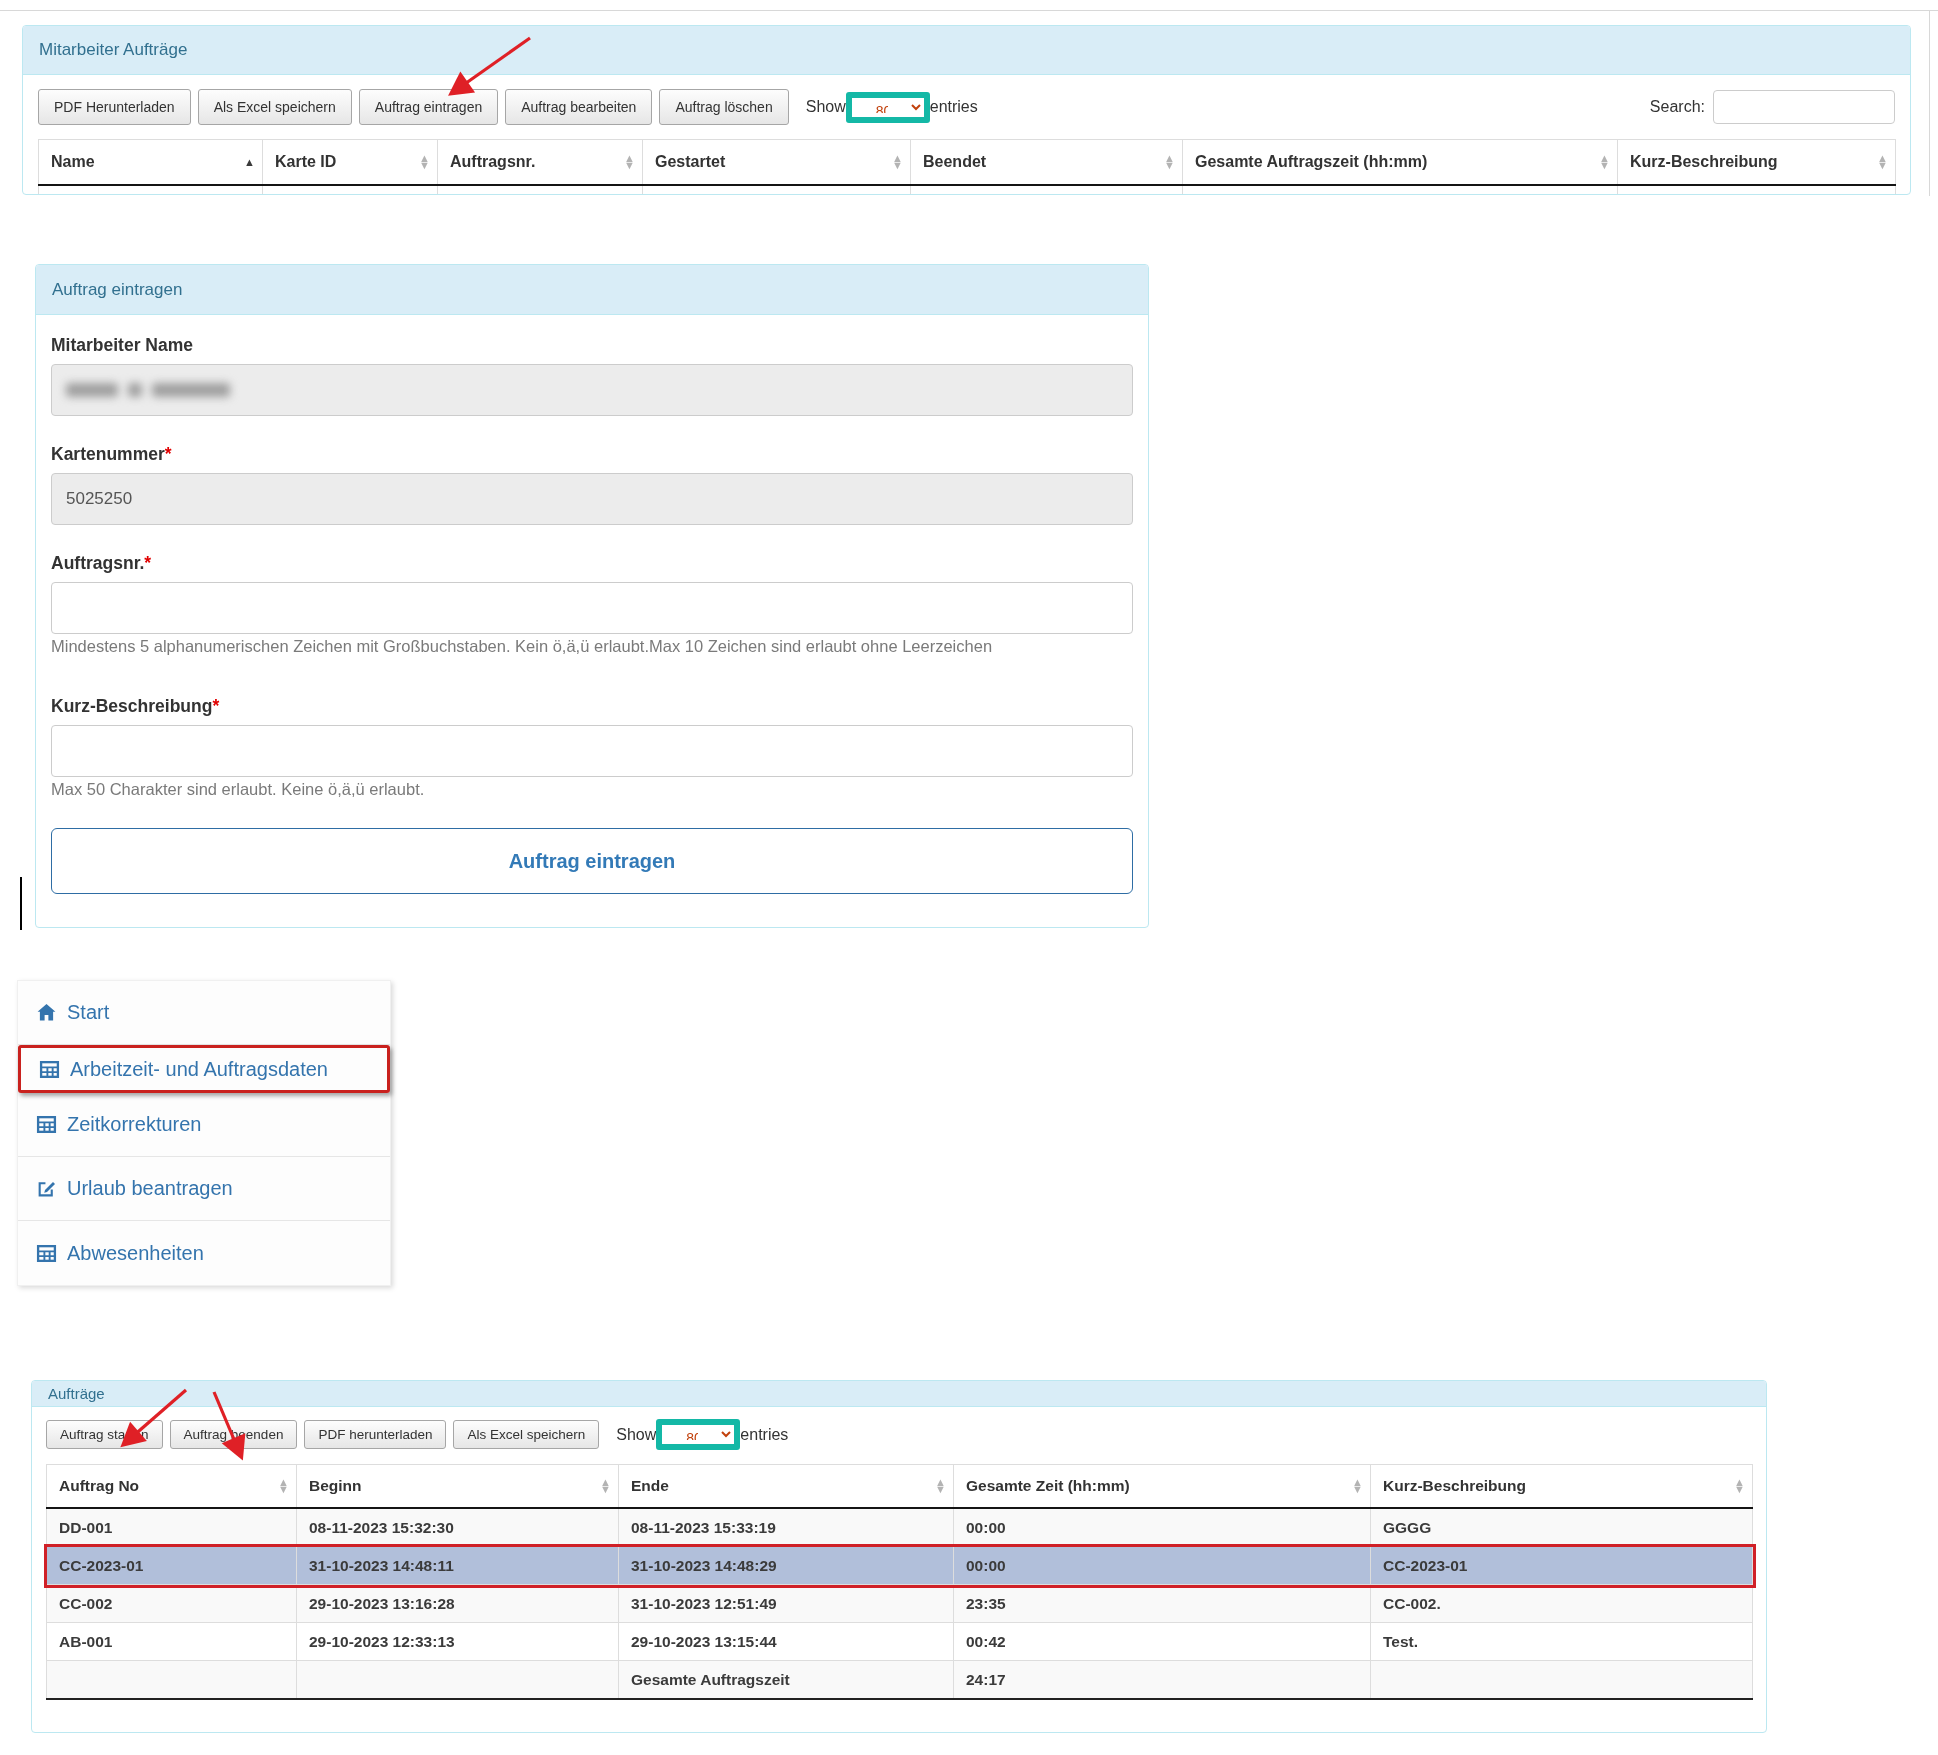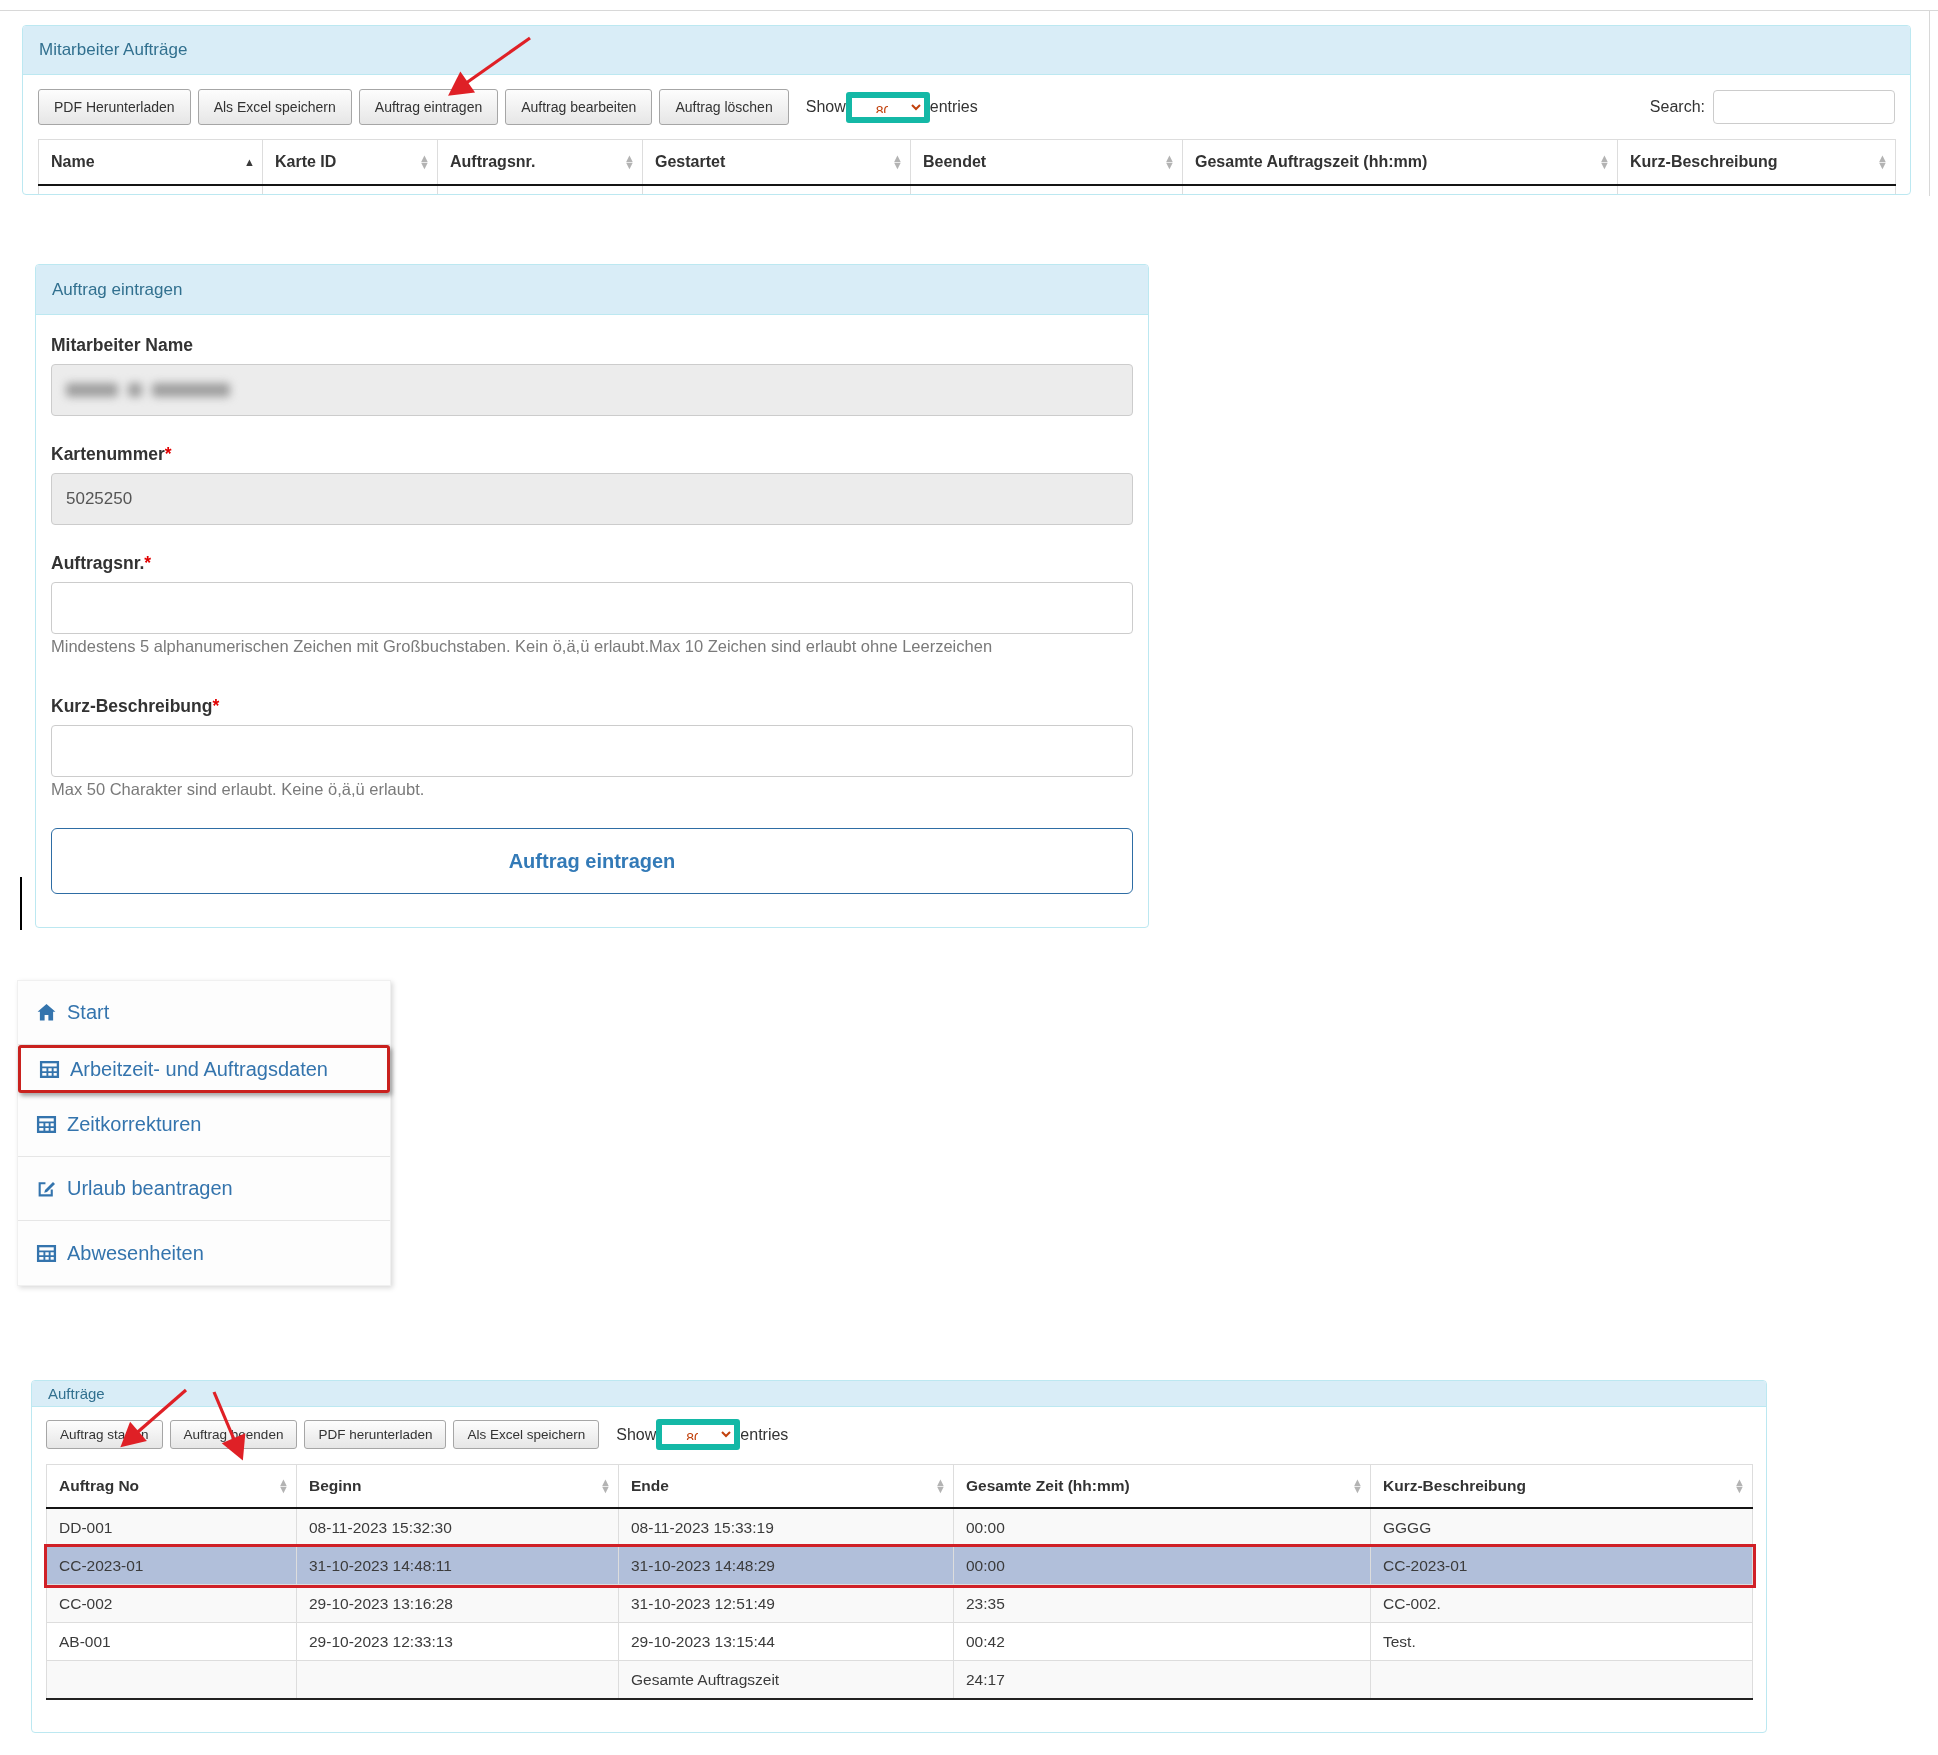--- a/index.html
+++ b/index.html
@@ -22,21 +22,21 @@
   .toolbar { display:flex; align-items:center; gap:7px; }
   .show-group { display:flex; align-items:center; margin-left:10px; font-size:16px; color:#333; }
   .len-select { font-size:14px; padding:4px 20px; height:31px; width:84px;
     border:6px solid #14b8a6; border-radius:3px; color:#c2410c; background:#fff; font-family:inherit; }
   .search-group { margin-left:auto; display:flex; align-items:center; gap:8px; font-size:16px; }
   .search-input { width:182px; height:34px; border:1px solid #ccc; border-radius:4px; padding:0 8px;
     font-size:15px; font-family:inherit; }
 
   
   table.dt { border-collapse:collapse; table-layout:fixed; width:100%; margin-top:14px; }
-  table.dt th, table.dt td { border:1px solid #ddd; text-align:left; overflow:hidden; white-space:nowrap; }
+  table.dt th, table.dt td { border:1px solid #ddd; text-align:left; overflow:hidden; white-space:nowrap;font-weight:bold; }
   table.dt th { font-weight:bold; font-size:16px; padding:13px 26px 13px 12px; position:relative;
     border-bottom:2px solid #141414; background:#fff; }
   table.dt td { font-size:15.5px; color:#3b3b3b; padding:10px 12px; }
   .sort { position:absolute; right:7px; top:50%; transform:translateY(-50%);
     display:flex; flex-direction:column; line-height:.62; font-size:11px; color:#b3b3b3; }
   .sort.asc { color:#3a3a3a; }
   tr.striped td { background:#f9f9f9; }
   tr.selected td { background:#b1bfda; }
   tr.selected { outline:3px solid #d02027; outline-offset:0px; }
   tr.total-row td { background:#f9f9f9; border-bottom:2px solid #222; }

